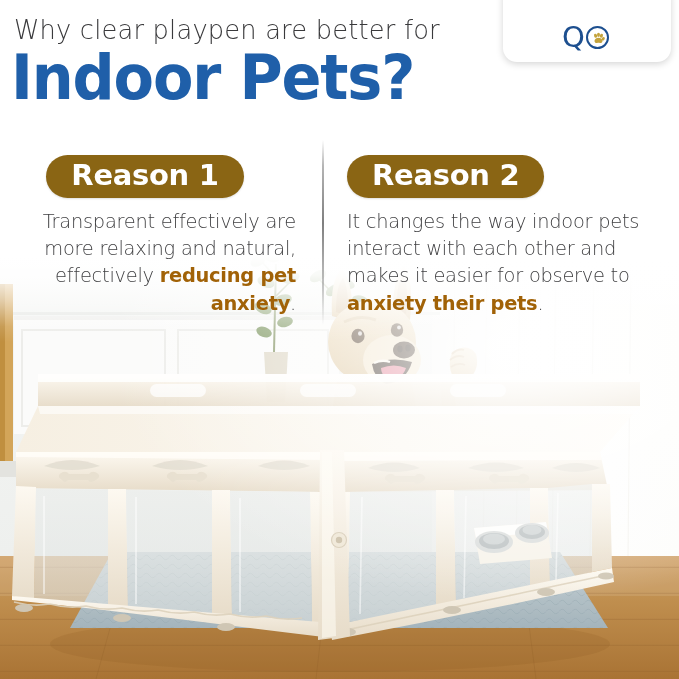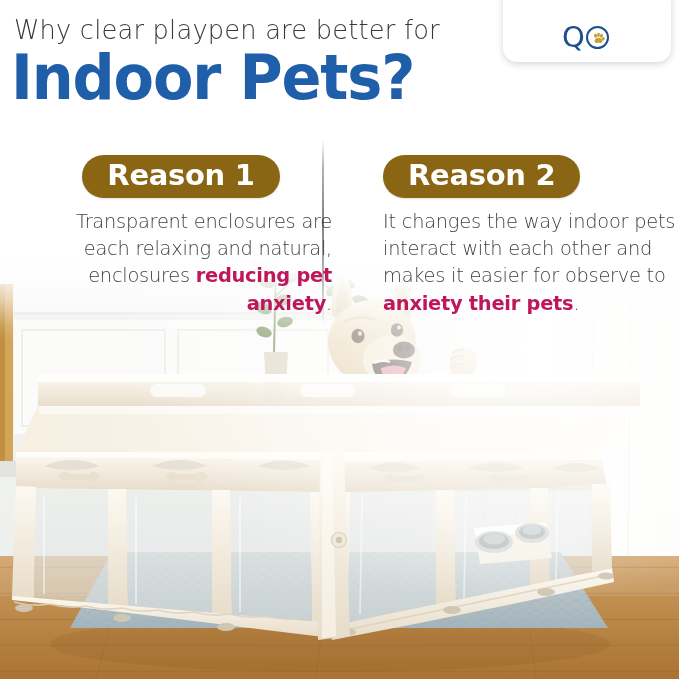--- a/index.html
+++ b/index.html
@@ -140,21 +140,20 @@
         rgba(255,255,255,0) 0%,
         rgba(120,120,120,0.55) 14%,
         rgba(95,95,95,0.8) 45%,
         rgba(130,130,130,0.45) 80%,
         rgba(255,255,255,0) 100%);
   }
 
   .col {
     position: absolute;
     top: 155px;
-    padding-left: 36px;
   }
   .col-left  { left: 0;     width: 312px; }
   .col-right { left: 341px; width: 338px; }
 
   .badge {
     display: inline-block;
     background: #8a6514;
     color: #ffffff;
     border-radius: 22px;
     font-family: "DejaVu Sans", sans-serif;
@@ -175,21 +174,21 @@
     font-size: 19.4px;
     line-height: 1.41;
     color: #3f3f41;
     margin-top: 10px;
     letter-spacing: -0.25px;
   }
   .body-left  { text-align: right; padding-right: 16px; }
   .body-right { text-align: left;  padding-left: 6px; }
   .body-text b {
     font-weight: bold;
-    color: #be185d;
+    color: #a16207;
   }
 </style>
 </head>
 <body>
 
 <div class="page">
 
   <div class="photo">
     <svg width="679" height="423" viewBox="0 0 679 423" xmlns="http://www.w3.org/2000/svg">
       <defs>
@@ -493,22 +492,22 @@
     </div>
   </div>
 
   <div class="divider"></div>
 
   <div class="col col-left">
     <div class="badge-row-left">
       <span class="badge">Reason 1</span>
     </div>
     <div class="body-text body-left">
-      <span>Transparent enclosures are each</span>
-      <span>relaxing and natural, enclosures</span>
+      <span>Transparent effectively are more</span>
+      <span>relaxing and natural, effectively</span>
       <b>reducing pet anxiety</b><span>.</span>
     </div>
   </div>
 
   <div class="col col-right">
     <div class="badge-row-right">
       <span class="badge">Reason 2</span>
     </div>
     <div class="body-text body-right">
       <span>It changes the way indoor pets interact</span>

